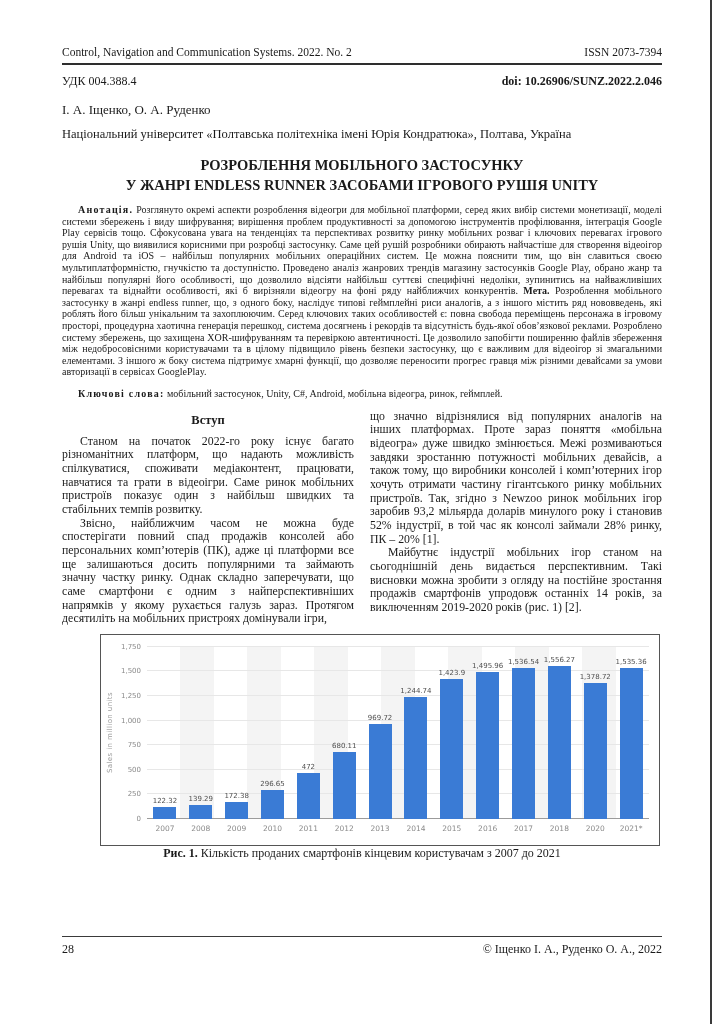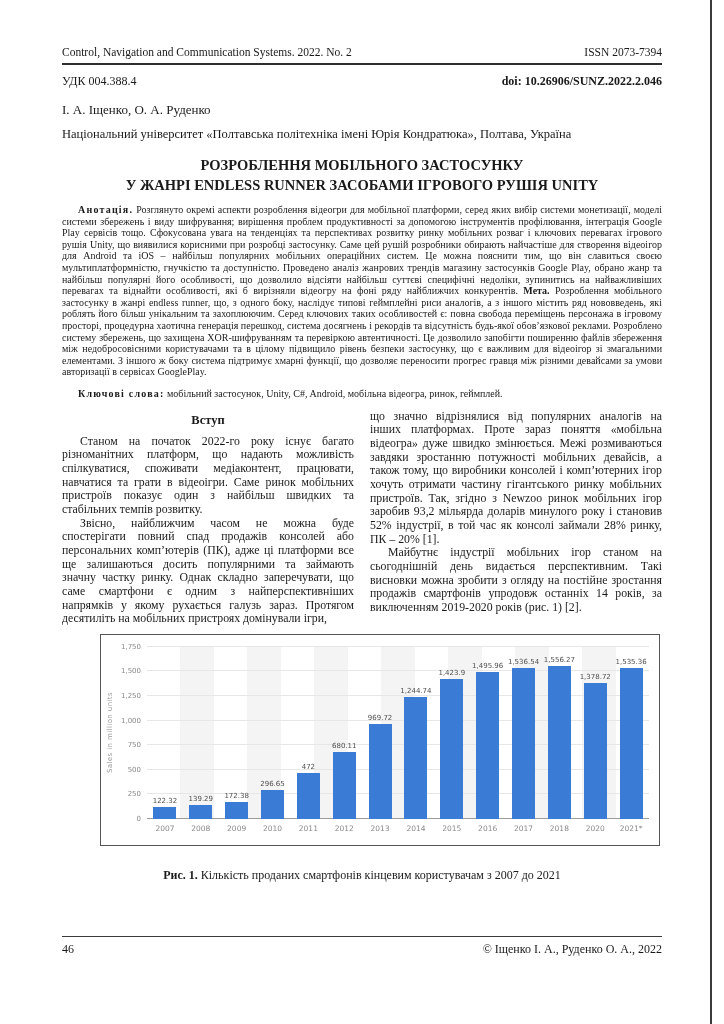--- a/index.html
+++ b/index.html
@@ -34,21 +34,21 @@
   .stripe-cell{flex:1;}
   .stripe-cell.on{background:#f4f4f4;}
   .gridline{position:absolute;left:0;right:0;height:1px;background:#e7e7e7;}
   .gridline.baseline{background:#9b9b9b;}
   .ytick-label{position:absolute;left:-38px;width:32px;text-align:right;transform:translateY(50%);font-family:"DejaVu Sans",sans-serif;font-size:7px;color:#8a8a8a;}
   .cols-layer{display:flex;}
   .chart-col{flex:1;position:relative;display:flex;flex-direction:column;justify-content:flex-end;align-items:center;height:100%;}
   .bar{width:64%;position:relative;}
   .bar-value{position:absolute;bottom:100%;left:50%;transform:translateX(-50%);margin-bottom:2px;font-family:"DejaVu Sans",sans-serif;font-size:7px;color:#4f4f4f;white-space:nowrap;}
   .year-label{position:absolute;top:100%;margin-top:5px;font-family:"DejaVu Sans",sans-serif;font-size:7.5px;color:#8a8a8a;white-space:nowrap;}
-  .caption{margin-top:22px;text-align:center;font-size:12px;}
+  .caption{margin-top:0;text-align:center;font-size:12px;}
   .caption b{font-weight:bold;}
   .footer{position:absolute;left:62px;right:62px;top:936px;border-top:1px solid #3a3a3a;padding-top:5px;display:flex;justify-content:space-between;font-size:12px;}
   .scan-edge{position:absolute;top:0;bottom:0;right:12px;width:2px;background:#3a3a3a;}
 </style>
 </head>
 <body>
 
 <div class="content">
 
   <div class="row-between jheader">
@@ -214,17 +214,17 @@
           </div>
         </div>
     </div>
   </div>
 
   <div class="caption"><b>Рис. 1.</b> <span>Кількість проданих смартфонів кінцевим користувачам з 2007 до 2021</span></div>
 
 </div>
 
 <div class="footer">
-  <span>46</span>
+  <span>28</span>
   <span>©  Іщенко І. А., Руденко О. А., 2022</span>
 </div>
 
 <div class="scan-edge"></div>
 
 </body></html>

